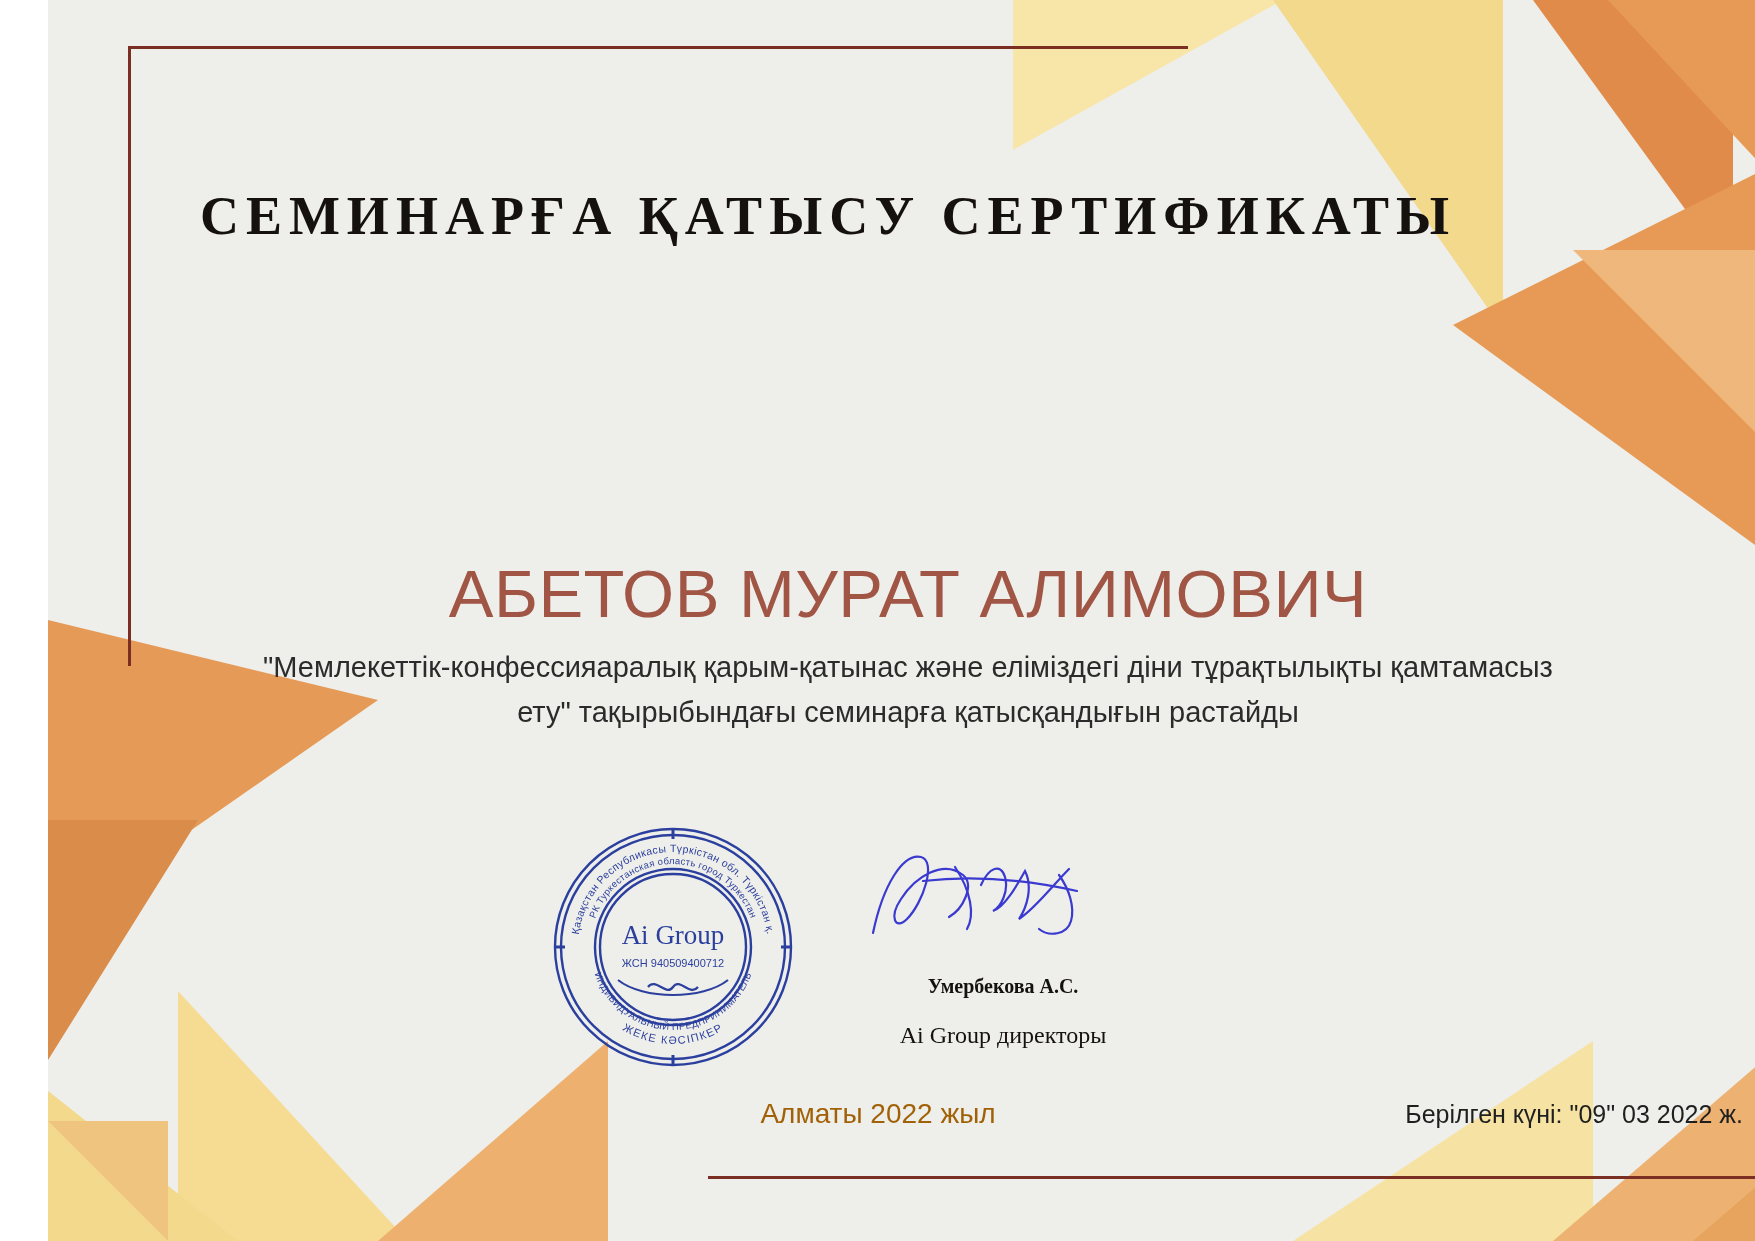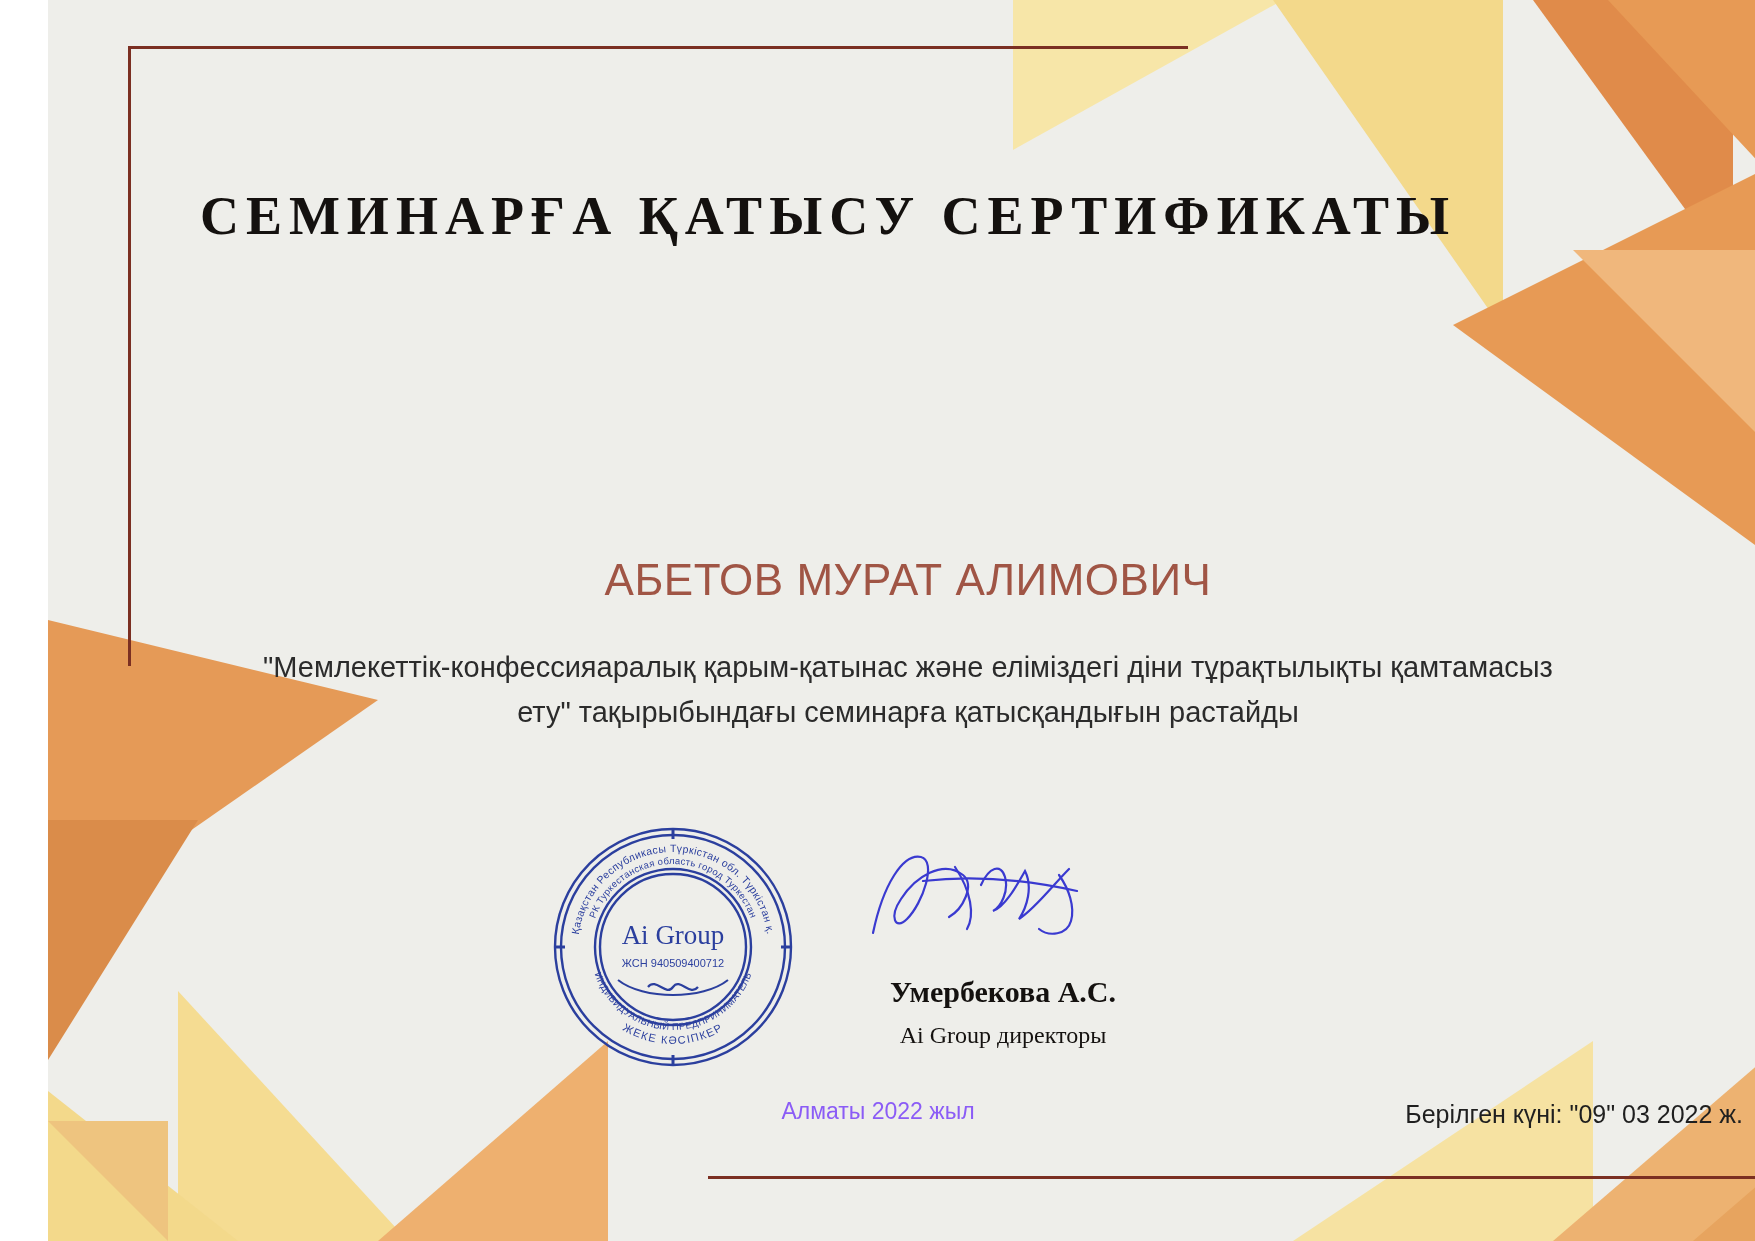--- a/index.html
+++ b/index.html
@@ -140,21 +140,21 @@
     letter-spacing: 7px;
     color: #14110f;
   }
 
   .recipient {
     position: absolute;
     top: 555px;
     left: 180px;
     width: 1360px;
     text-align: center;
-    font-size: 44px;
+    font-size: 67px;
     color: #a05545;
     letter-spacing: 0.5px;
   }
 
   .description {
     position: absolute;
     top: 645px;
     left: 215px;
     width: 1290px;
     text-align: center;
@@ -182,42 +182,42 @@
     height: 120px;
   }
   .sign-name {
     position: absolute;
     top: 975px;
     left: 790px;
     width: 330px;
     text-align: center;
     font-family: "Liberation Serif", serif;
     font-weight: bold;
-    font-size: 30px;
+    font-size: 20px;
     color: #14110f;
   }
   .sign-role {
     position: absolute;
     top: 1022px;
     left: 790px;
     width: 330px;
     text-align: center;
     font-family: "Liberation Serif", serif;
     font-size: 24px;
     color: #14110f;
   }
 
   .place-year {
     position: absolute;
     top: 1098px;
     left: 620px;
     width: 420px;
     text-align: center;
-    font-size: 23px;
-    color: #8b5cf6;
+    font-size: 28px;
+    color: #a16207;
   }
 
   .issue-block {
     position: absolute;
     top: 1093px;
     right: 60px;
     text-align: right;
     font-size: 25px;
     line-height: 42px;
     color: #1f1f1f;

